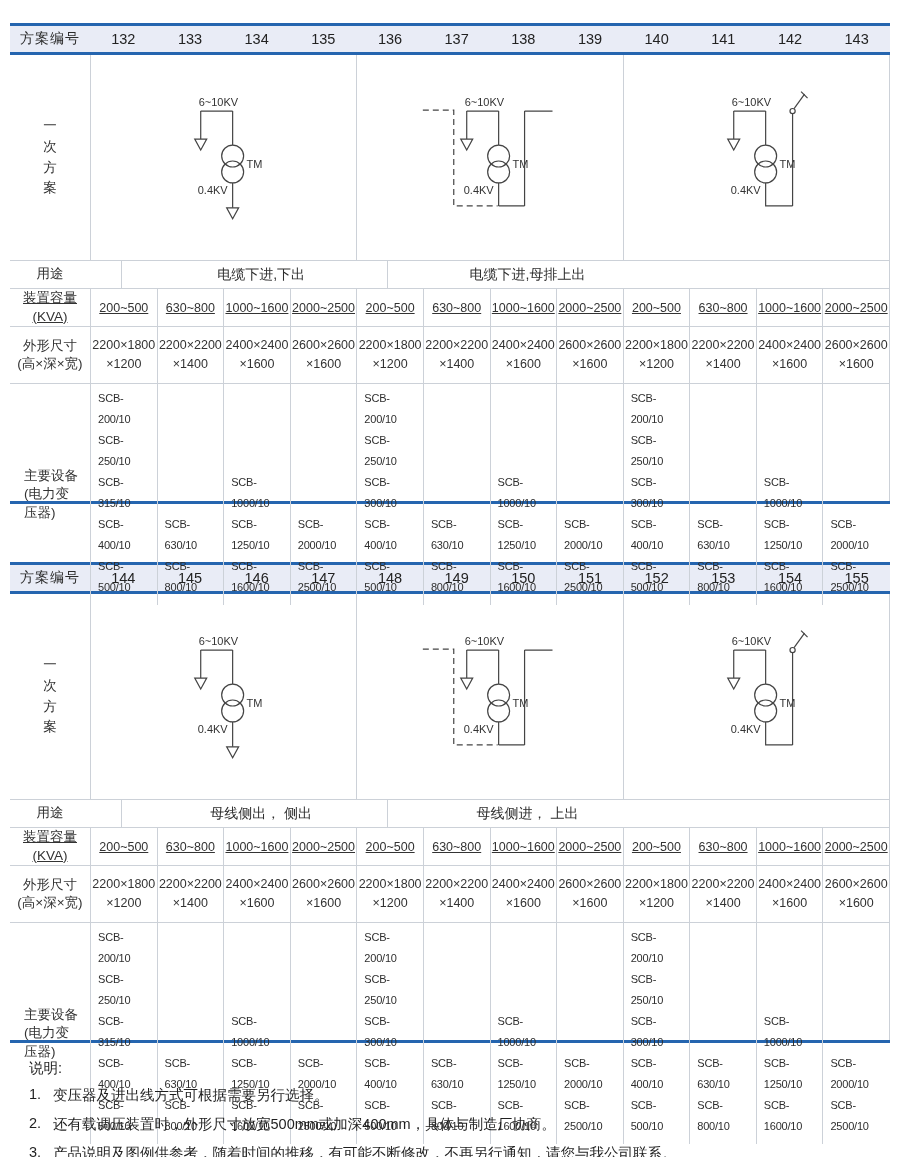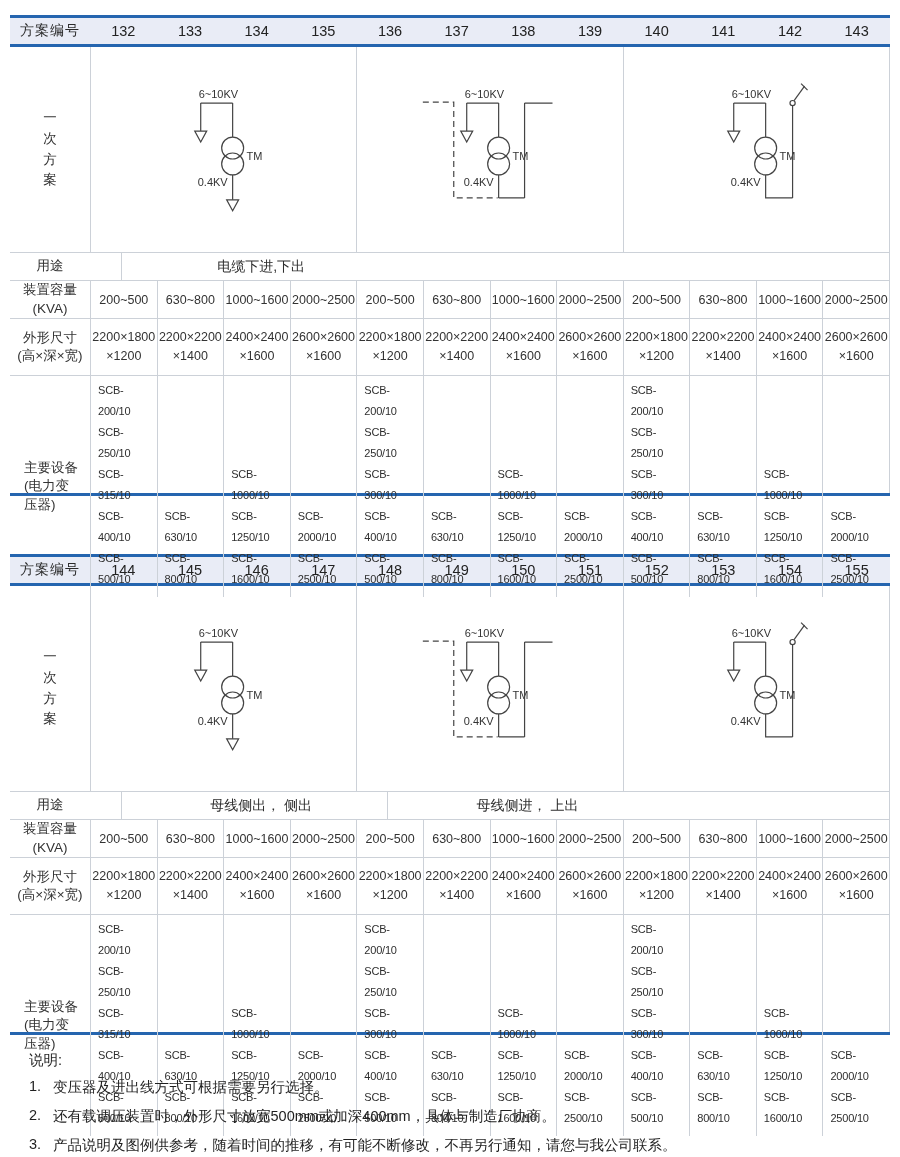--- a/index.html
+++ b/index.html
@@ -9,21 +9,21 @@
     --ink:#333;
   }
   *{box-sizing:border-box;}
   body{margin:0;background:#fff;}
   .page{
     width:900px;height:1157px;background:#ffffff;
     font-family:"Liberation Sans","DejaVu Sans",sans-serif;color:var(--ink);
     overflow:hidden;
   }
   .tables-wrap{padding-top:15px;}
-  .table{margin:0 10px;border-bottom:3px solid var(--accent);}
+  .table{margin:8px 10px;border-bottom:3px solid var(--accent);}
   .table + .table{margin-top:58px;}
   .row{display:grid;grid-template-columns:80px repeat(12,1fr);border-right:1px solid var(--grid);}
   .header-row{
     display:grid;grid-template-columns:80px repeat(12,1fr);
     background:var(--header-bg);
     border-top:3px solid var(--accent);
     border-bottom:3px solid var(--accent);
     height:32px;align-items:center;
   }
   .header-label{font-size:14px;text-align:center;color:#2b2b2b;letter-spacing:1px;}
@@ -34,21 +34,21 @@
   }
   .vertical div{line-height:1.55;}
   .equip-label{align-items:flex-start;text-align:left;padding-left:14px;}
   .data-cell{border-left:1px solid var(--grid);}
   .group-cell{grid-column:span 4;}
   .scheme-row{height:205px;}
   .diagram-cell{display:flex;align-items:center;justify-content:center;}
   .diagram-cell svg{width:100%;height:205px;display:block;}
   .purpose-row{height:28px;border-top:1px solid var(--grid);gap:31px;}
   .purpose-cell{display:flex;align-items:center;justify-content:center;font-size:14px;color:#2e2e2e;padding-left:44px;}
-  .capacity-row{height:38px;border-top:1px solid var(--grid);}
+  .capacity-row{height:38px;border-top:1px solid var(--grid);text-decoration:underline;}
   .capacity-cell{display:flex;align-items:center;justify-content:center;font-size:12.5px;}
   .dims-row{height:57px;border-top:1px solid var(--grid);}
   .dims-cell{display:flex;flex-direction:column;align-items:center;justify-content:center;font-size:12.5px;line-height:1.55;}
   .equip-row{height:118px;border-top:1px solid var(--grid);}
   .equip-cell{
     display:flex;flex-direction:column;justify-content:flex-end;
     font-size:11px;line-height:21px;padding:4px 2px 7px 7px;color:#2e2e2e;
     letter-spacing:-0.2px;
   }
   svg text{font-family:"Liberation Sans","DejaVu Sans",sans-serif;fill:#333;}
@@ -131,20 +131,21 @@
               <path d="M142,128 V151 H169 M169,151 V59" stroke="#444" stroke-width="1.2" fill="none"></path>
               <circle cx="169" cy="56" r="2.6" stroke="#444" stroke-width="1.2" fill="none"></circle>
               <path d="M170.5,53.5 L181,39" stroke="#444" stroke-width="1.2" fill="none"></path>
               <path d="M177.5,36.5 L184,43" stroke="#444" stroke-width="1.2" fill="none"></path>
             </svg>
           </div>
         </div>
         <div class="row purpose-row">
           <div class="label-cell">用途</div>
           <div class="data-cell group-cell purpose-cell">电缆下进,下出</div>
+          <div class="data-cell group-cell purpose-cell">电缆下进,母排上出</div>
         </div>
         <div class="row capacity-row">
           <div class="label-cell">
             <div>装置容量</div>
             <div>(KVA)</div>
           </div>
           <div class="data-cell capacity-cell">200~500</div>
           <div class="data-cell capacity-cell">630~800</div>
           <div class="data-cell capacity-cell">1000~1600</div>
           <div class="data-cell capacity-cell">2000~2500</div>

